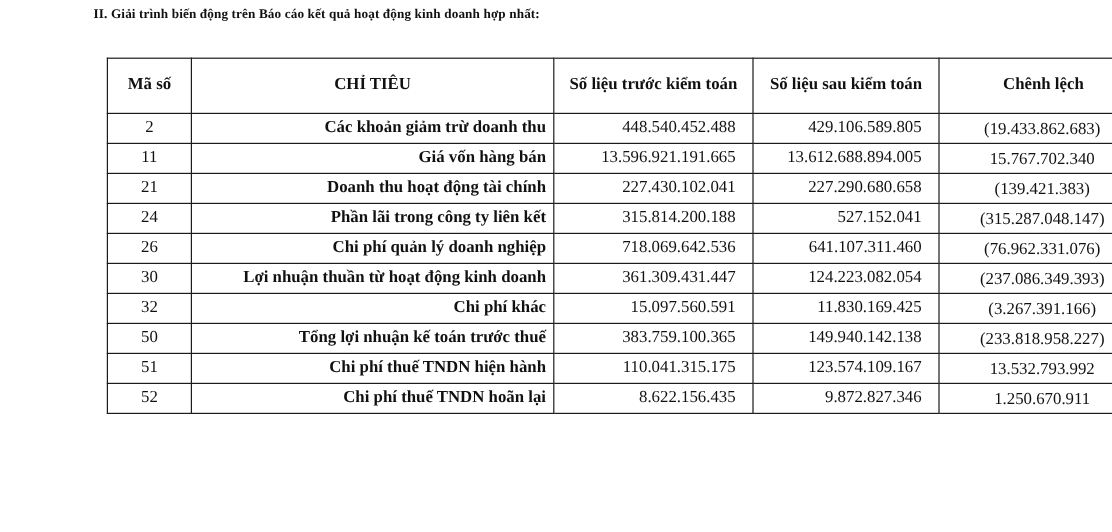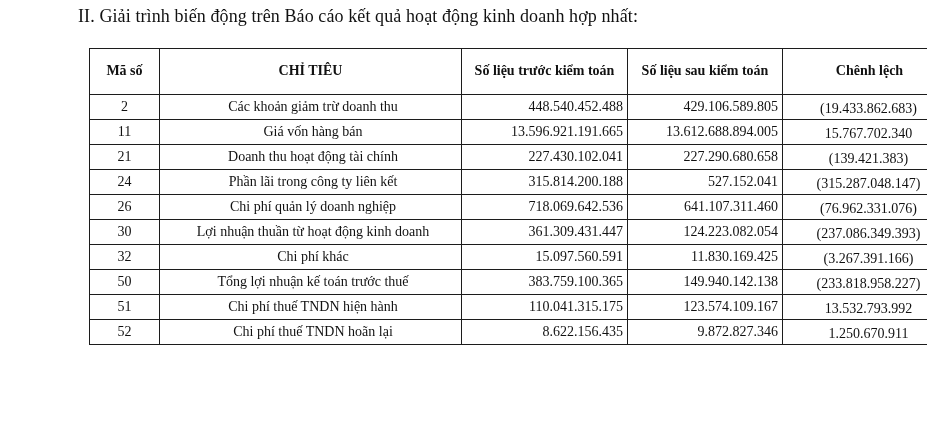--- a/index.html
+++ b/index.html
@@ -7,22 +7,22 @@
   body {
     font-family:"Liberation Serif","DejaVu Serif",serif;
     color:#111;
     position:relative;
     -webkit-font-smoothing:antialiased;
   }
   .doc-title {
     position:absolute;
     left:78px;
     top:6px;
-    font-size:18px;
-    font-weight:normal;
+    font-size:11px;
+    font-weight:bold;
     letter-spacing:.1px;
     white-space:nowrap;
   }
   table.report {
     position:absolute;
     left:43px;
     top:48px;
     width:867px;
     border-collapse:collapse;
     table-layout:fixed;
@@ -38,22 +38,22 @@
   .report thead th {
     font-weight:bold;
     text-align:center;
     vertical-align:middle;
     height:46px;
     padding:2px 4px;
     white-space:normal;
   }
   .report tbody td { height:25px; padding:1px 6px; vertical-align:middle; }
   .report td.c0 { text-align:center; }
-  .report td.c1 { text-align:center; padding-left:11px; }
-  .report td.c2, .report td.c3 { text-align:right; padding-right:4px; }
+  .report td.c1 { text-align:right; padding-left:11px;font-weight:bold; }
+  .report td.c2, .report td.c3 { text-align:right; padding-right:14px; }
   .report td.c4 { text-align:center; padding-right:8px; }
   
   .report td.c4 span { position:relative; top:2px; display:inline-block; }
 </style>
 </head>
 <body>
 
 <div class="doc-title">II. Giải trình biến động trên Báo cáo kết quả hoạt động kinh doanh hợp nhất:</div>
 
 <table class="report">

